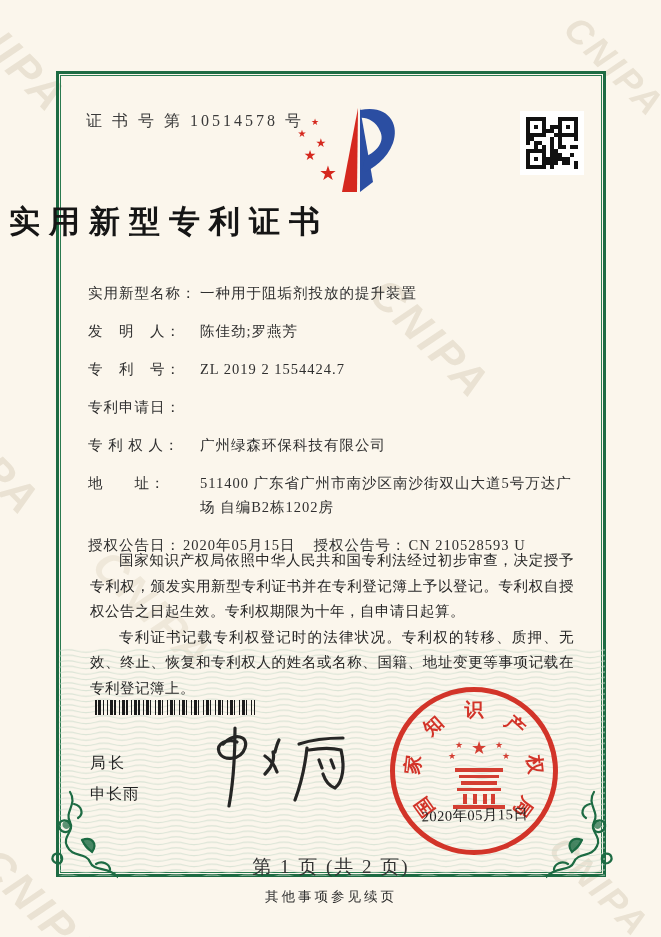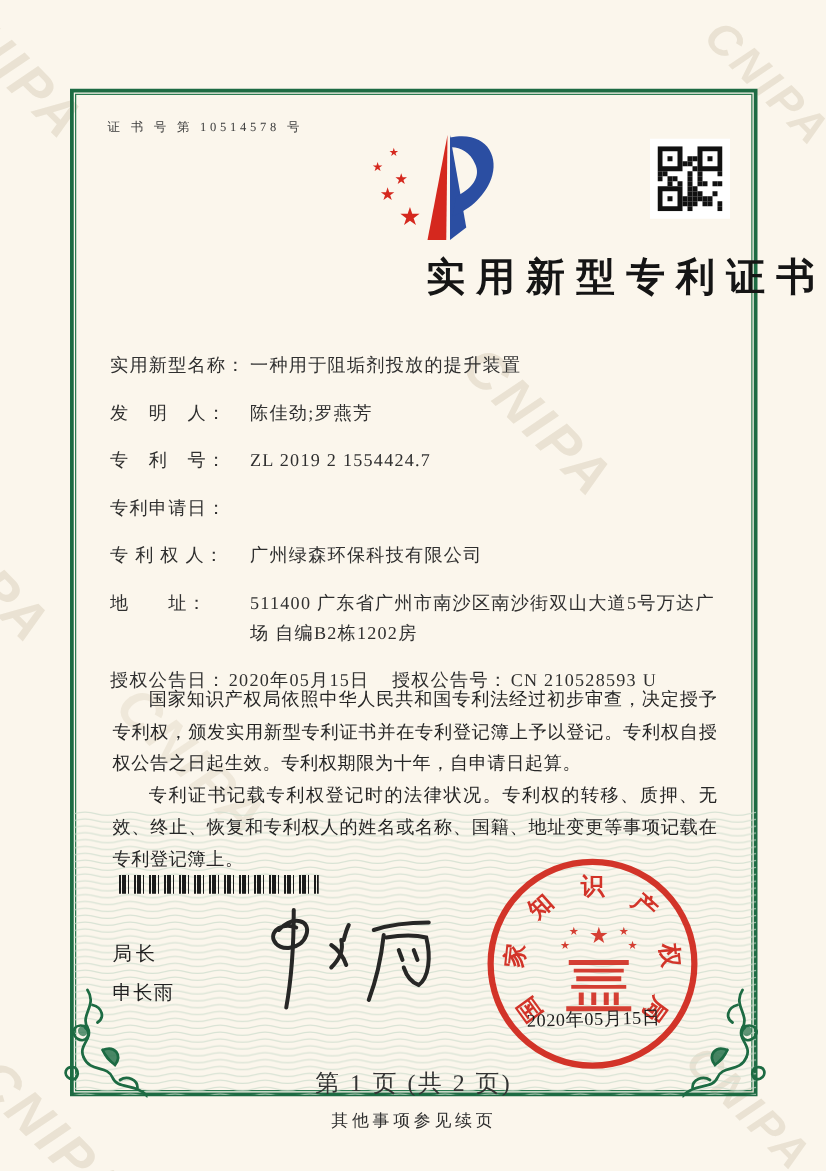--- a/index.html
+++ b/index.html
@@ -27,31 +27,31 @@
   
   .frame{
     position:absolute; left:56px; top:71px; width:544px; height:800px;
     border:3px solid #1d6b43; z-index:2;
   }
   .frame-inner{position:absolute; inset:1px; border:1px solid #2a7a50;}
   
   .waveband{position:absolute; left:59px; top:648px; width:546px; height:228px; z-index:2;}
   
   .cert-no{
-    position:absolute; left:86px; top:95px; z-index:3;
-    font-size:10px; letter-spacing:3px; color:#3a3a3a;
+    position:absolute; left:86px; top:111px; z-index:3;
+    font-size:16px; letter-spacing:3px; color:#3a3a3a;
   }
   .logo{position:absolute; left:280px; top:100px; width:122px; height:96px; z-index:3;}
   .qr{
     position:absolute; left:520px; top:111px; width:64px; height:64px;
     background:#fff; z-index:3; display:flex; align-items:center; justify-content:center;
   }
   .title{
-    position:absolute; left:0; right:0; top:201px; z-index:3;
-    text-align:right; font-size:31px; font-weight:700; color:#151515;
+    position:absolute; left:0; right:13px; top:201px; z-index:3;
+    text-align:left; font-size:31px; font-weight:700; color:#151515;
     letter-spacing:9px; text-indent:9px;
   }
   
   .fields{position:absolute; left:88px; top:281px; width:492px; z-index:3; font-size:14.5px;}
   .frow{display:flex; margin-bottom:14px; line-height:24px;}
   .flabel{width:112px; flex:none; letter-spacing:1px; color:#2f2f2f;}
   .fvalue{flex:1; letter-spacing:1px; color:#2f2f2f;}
   .frow.addr .fvalue{max-width:382px;}
   .frow.grant{margin-top:2px;}
   .grant-pair{display:flex;justify-content:space-between;}

